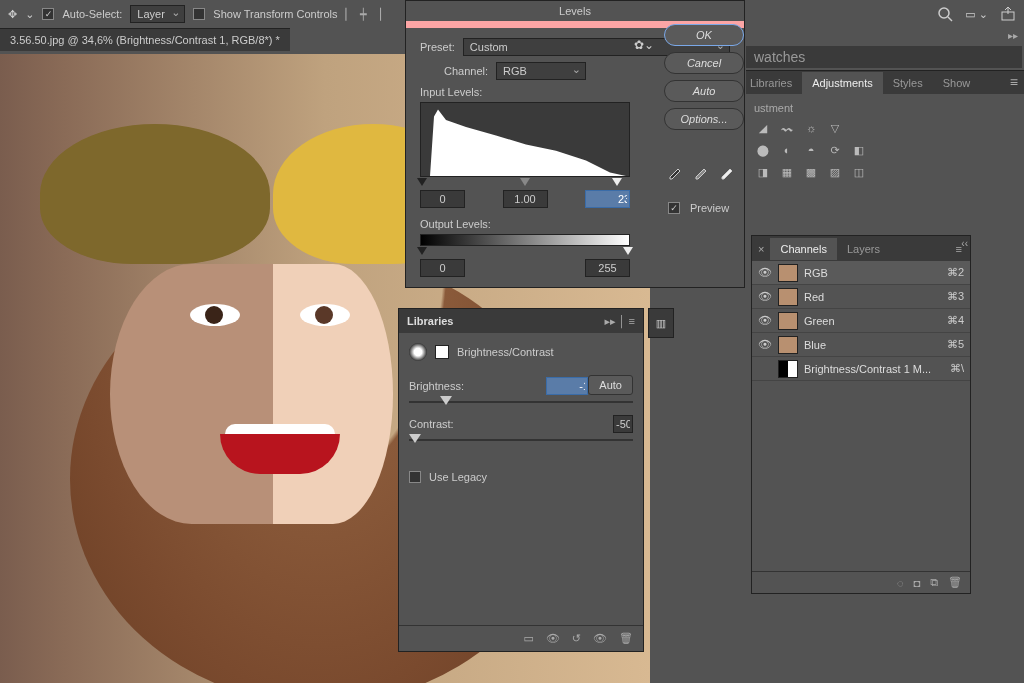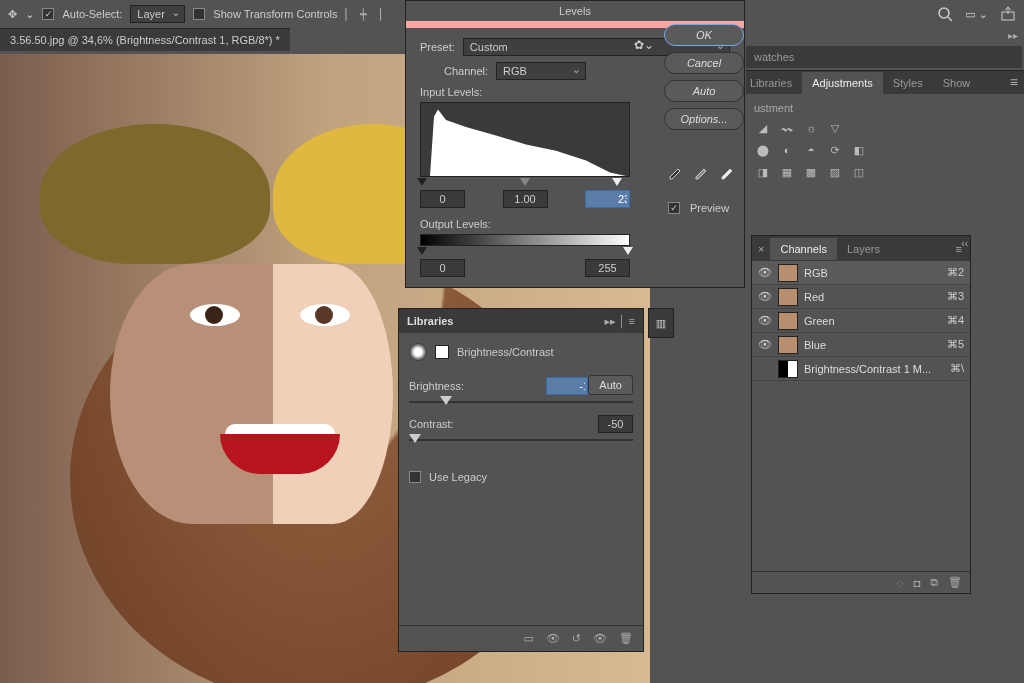--- a/index.html
+++ b/index.html
@@ -46,21 +46,21 @@
 .dlg-btn { background:#5a5a5a; border:1px solid #333; border-radius:12px; padding:4px 0; text-align:center; font-size:11px; color:#ddd; cursor:pointer; }
 .dlg-btn.primary { border-color:#7aa8e8; }
 .eyedroppers { position:absolute; top:165px; left:668px; display:flex; gap:10px; z-index:51; }
 .preview-check { position:absolute; top:202px; left:668px; display:flex; align-items:center; gap:10px; z-index:51;justify-content:space-between; }
 .gear-icon { position:absolute; top:38px; left:634px; z-index:52; color:#ccc; font-size:12px; }
 
 .panel-tabs { position:absolute; top:70px; left:746px; width:284px; background:#3a3a3a; height:24px; display:flex; align-items:center; border-top:1px solid #222; z-index:30; }
 .panel-tabs .tab { padding:5px 10px; color:#999; cursor:pointer; font-size:11px; }
 .panel-tabs .tab.active { background:#535353; color:#eee; }
 .panel-tabs .tab.partial { padding-left:4px; }
-.swatches-row { position:absolute; top:46px; left:746px; width:276px; height:22px; background:#3a3a3a; display:flex; align-items:center; padding:0 8px; color:#999; font-size:11px; z-index:29;}
+.swatches-row { position:absolute; top:46px; left:746px; width:276px; height:22px; background:#3a3a3a; display:flex; align-items:center; padding:0 8px; color:#999; font-size:14px; z-index:29;}
 .adj-stub { position:absolute; top:94px; left:746px; width:276px; height:100px; background:#535353; z-index:28; padding:8px; }
 .adj-stub .label { color:#aaa; }
 .adj-icons { display:flex; gap:6px; margin-top:6px; flex-wrap:wrap; }
 .adj-icons span { width:18px; height:16px; display:inline-flex; align-items:center; justify-content:center; color:#bbb; font-size:11px; cursor:pointer; }
 
 .channels-panel { position:absolute; top:235px; left:751px; width:220px; background:#535353; border:1px solid #222; z-index:40; }
 .channels-head { background:#3a3a3a; height:25px; display:flex; align-items:center; }
 .channels-head .closex { padding:0 6px; color:#aaa; cursor:pointer; }
 .channels-head .tab { padding:5px 10px; color:#999; cursor:pointer; font-size:11px; }
 .channels-head .tab.active { background:#535353; color:#eee; }
@@ -323,21 +323,21 @@
         <span>Brightness:</span>
         <input class="num-input active" style="width: 42px;" value="-102">
       </div>
       <div class="slider-bar">
         <div class="slider-handle" style="left:14%"></div>
       </div>
     </div>
     <div class="slider-row">
       <div class="slider-label-row">
         <span>Contrast:</span>
-        <input class="num-input" style="width: 35px;" value="-50">
+        <input class="num-input" style="width: 20px;" value="-50">
       </div>
       <div class="slider-bar">
         <div class="slider-handle" style="left:0%"></div>
       </div>
     </div>
     <div class="row" style="margin-top:30px">
       <span class="checkbox"></span>
       <span>Use Legacy</span>
     </div>
   </div>

